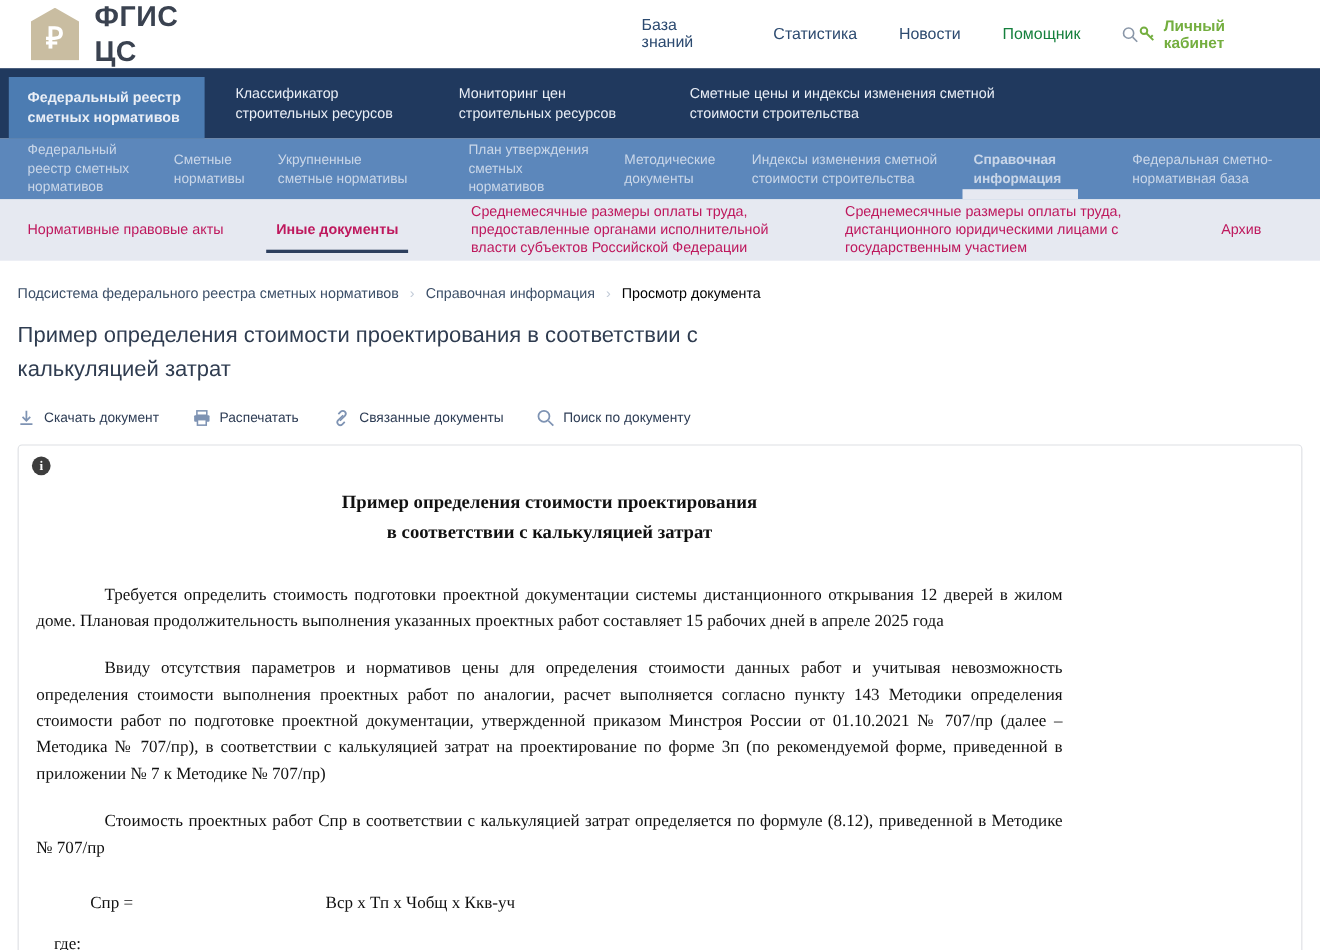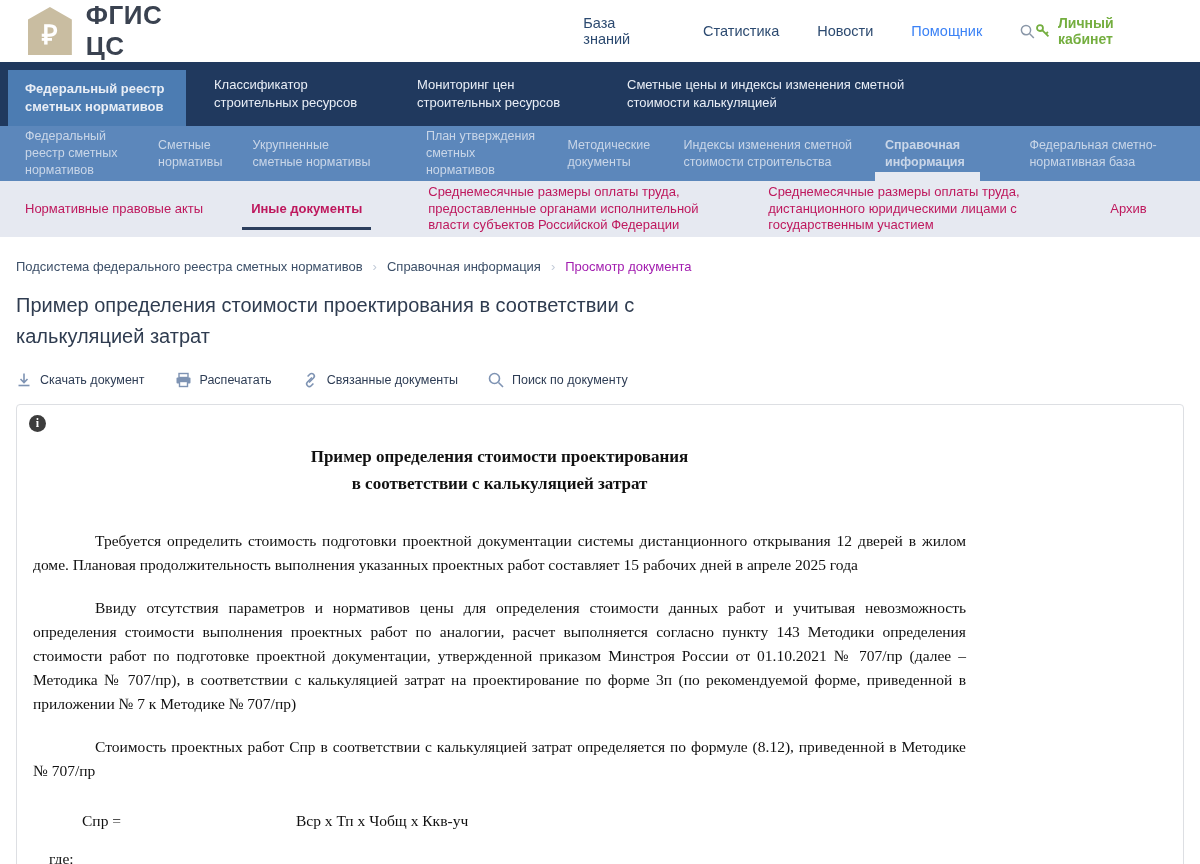--- a/index.html
+++ b/index.html
@@ -10,21 +10,21 @@
   .top-header { height:62px; display:flex; align-items:center; padding:0 28px;
                 background:#fff; }
   .logo { display:flex; align-items:center; gap:14px; cursor:pointer; }
   .logo-mark { width:44px; height:48px; background:#c9bda1; position:relative;
                clip-path:polygon(50% 0, 100% 26%, 100% 100%, 0 100%, 0 26%);
                display:flex; align-items:center; justify-content:center; }
   .logo-mark span { color:#fff; font-size:27px; font-weight:bold; margin-top:4px; }
   .logo-text { font-size:26px; font-weight:700; color:#3a4250; letter-spacing:.5px; }
   .top-nav { display:flex; align-items:center; gap:38px; margin-left:375px; }
   .top-nav .nav-link { font-size:14.5px; color:#2c4a70; cursor:pointer; }
-  .top-nav .nav-link.muted { color:#3b82f6; }
+  .top-nav .nav-link.muted { color:#15803d; }
   .icon-search-sm { width:15px; height:15px; cursor:pointer; }
   .account { margin-left:auto; display:flex; align-items:center; gap:7px; cursor:pointer; }
   .account span.lbl { font-size:14px; font-weight:700; color:#74ae3f; }
 
   
   .mainnav { height:64px; background:#20395e; display:flex; }
   .mainnav .mtab { color:#e9eef6; font-size:13px; line-height:1.35;
                    display:flex; align-items:center; cursor:pointer; }
   .mainnav .mtab .lbl { display:block; }
   .mtab1 { margin-left:8px; margin-top:8px; background:#4c7cb2; width:178px;
@@ -61,21 +61,21 @@
   .xtab1 { margin-right:48px; }
   .xtab2 { font-weight:700; margin-right:66px; }
   .xtab2::after { content:""; position:absolute; left:-9px; right:-9px; bottom:7px;
                   height:3px; background:#2d3f5e; }
   .xtab3 .lbl { max-width:272px; } .xtab3 { margin-right:68px; font-size:12.5px;}
   .xtab4 .lbl { max-width:252px; } .xtab4 { margin-right:90px; font-size:12.5px;}
 
   
   .breadcrumb { display:flex; align-items:center; gap:10px; padding:22px 16px 0; }
   .breadcrumb .crumb { font-size:13px; color:#3c4f68; cursor:pointer; }
-  .breadcrumb .crumb.current { color:#a21caf; cursor:default; }
+  .breadcrumb .crumb.current { color:#000000; cursor:default; }
   .breadcrumb .sep { color:#c2cbd8; font-size:13px; }
 
   
   .page-title { padding:16px 16px 0; font-size:20px; font-weight:500; color:#2f3c50;
                 max-width:680px; line-height:1.55; }
 
   
   .toolbar { display:flex; align-items:center; gap:30px; padding:20px 16px 0; }
   .tool-btn { display:flex; align-items:center; gap:8px; cursor:pointer; }
   .tool-btn svg { flex:none; }
@@ -132,21 +132,21 @@
   <div class="mtab mtab1">
     <span class="lbl">Федеральный реестр сметных нормативов</span>
   </div>
   <div class="mtab mtab2">
     <span class="lbl">Классификатор строительных ресурсов</span>
   </div>
   <div class="mtab mtab3">
     <span class="lbl">Мониторинг цен строительных ресурсов</span>
   </div>
   <div class="mtab mtab4">
-    <span class="lbl">Сметные цены и индексы изменения сметной стоимости калькуляцией</span>
+    <span class="lbl">Сметные цены и индексы изменения сметной стоимости строительства</span>
   </div>
 </div>
 
 <div class="subnav">
   <div class="stab stab1">
       <span class="lbl">Федеральный реестр сметных нормативов</span>
     </div>
   <div class="stab stab2">
       <span class="lbl">Сметные нормативы</span>
     </div>

